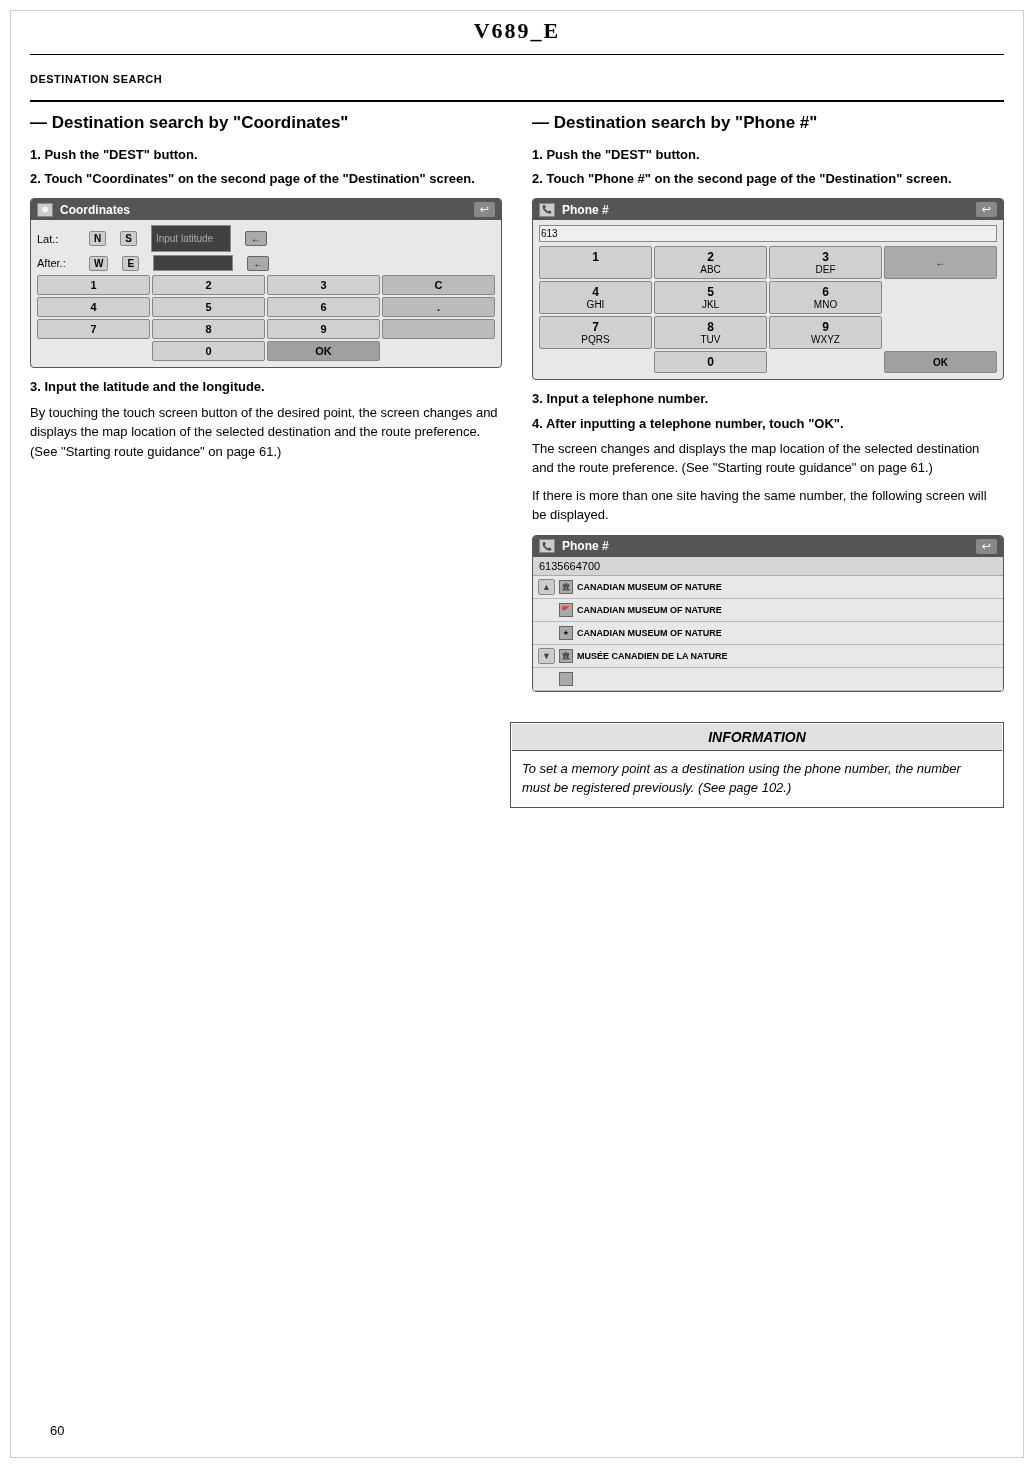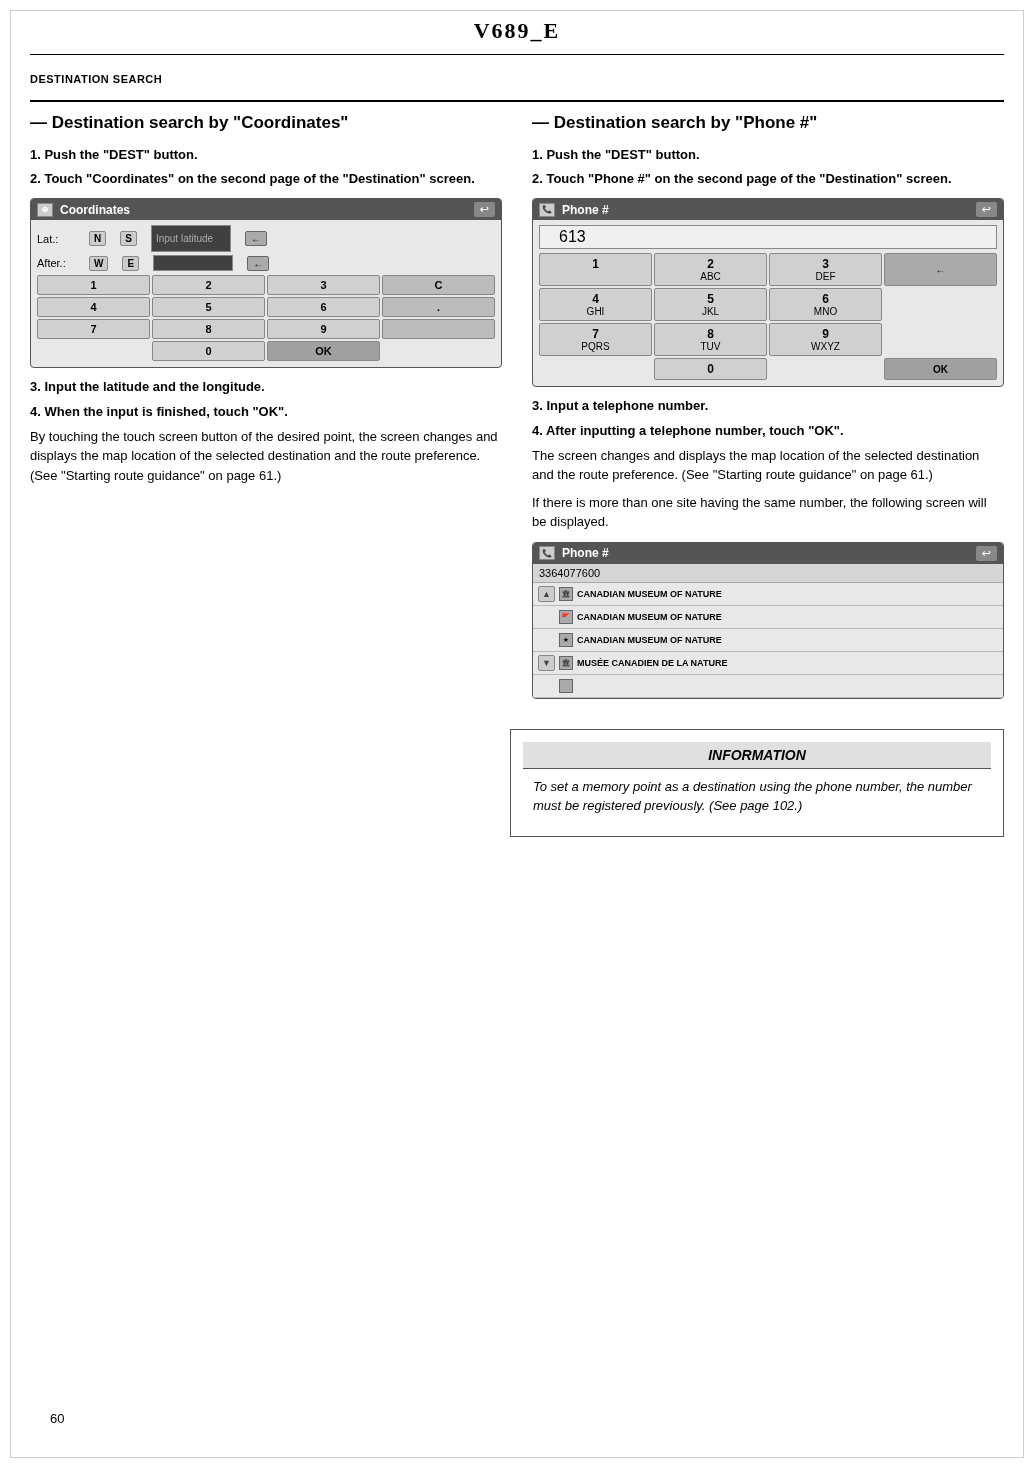--- a/index.html
+++ b/index.html
@@ -182,22 +182,22 @@
     .phone-numpad-btn .main-num {
       font-weight: bold;
       font-size: 12px;
     }
     .phone-numpad-btn .sub-letters {
       font-size: 10px;
     }
     .phone-input-display {
       background: #f0f0f0;
       border: 1px solid #888;
-      padding: 2px 19px;
-      font-size: 16px;
+      padding: 2px 1px;
+      font-size: 10px;
       margin-bottom: 4px;
     }
     
     .results-screen {
       border: 1.5px solid #555;
       border-radius: 4px;
       background: #e8e8e8;
       margin: 10px 0;
       padding: 0;
       font-size: 11px;
@@ -250,40 +250,40 @@
       flex-shrink: 0;
     }
     .results-item .item-text {
       font-size: 9px;
       font-weight: bold;
     }
     
     .info-box {
       border: 1.5px solid #555;
       margin: 20px 30px 20px 510px;
-      padding: 12px;
+      padding: 1px;
     }
     .info-box-header {
       background: #e0e0e0;
       text-align: center;
       font-weight: bold;
       font-style: italic;
       font-size: 14px;
       padding: 5px;
       border-bottom: 1px solid #555;
     }
     .info-box-body {
       padding: 8px 10px;
       font-size: 13px;
       font-style: italic;
       line-height: 1.5;
     }
     .page-num {
       position: absolute;
-      bottom: 42px;
+      bottom: 30px;
       left: 50px;
       font-size: 13px;
     }
     .screen-icon {
       width: 16px;
       height: 14px;
       background: #ccc;
       border: 1px solid #888;
       display: inline-flex;
       align-items: center;
@@ -344,21 +344,20 @@
         <button class="numpad-btn">7</button>
         <button class="numpad-btn">8</button>
         <button class="numpad-btn">9</button>
         <button class="numpad-btn" style="background:#bbb;"></button>
         <button class="numpad-btn zero">0</button>
         <button class="numpad-btn ok-btn">OK</button>
       </div>
     </div>
 
     <div class="step">3.   Input the latitude and the longitude.</div>
-    <div class="step">4.   When the input is finished, touch "OK".</div>
     <div class="body-text">By touching the touch screen button of the desired point, the screen changes and displays the map location of the selected destination and the route preference.   (See "Starting route guidance" on page 61.)</div>
   </div>
 
   <div class="col">
     <div class="section-title">— Destination search by "Phone #"</div>
     <div class="step">1.   Push the "DEST" button.</div>
     <div class="step">2.   Touch "Phone #" on the second page of the "Destination" screen.</div>
 
     <div class="phone-screen">
       <div class="screen-header">
@@ -424,21 +423,21 @@
     <div class="body-text">If there is more than one site having the same number, the following screen will be displayed.</div>
 
     <div class="results-screen">
       <div class="results-header">
         <div class="screen-header-left">
           <span class="screen-icon">📞</span>
           <span>Phone #</span>
         </div>
         <button class="back-btn">↩</button>
       </div>
-      <div class="results-phone-num">3364077600</div>
+      <div class="results-phone-num">6135664700</div>
       <div class="results-list">
         <div class="results-item">
           <span class="scroll-btn">▲</span>
           <span class="item-icon">🏛</span>
           <span class="item-text">CANADIAN MUSEUM OF NATURE</span>
         </div>
         <div class="results-item">
           <span class="scroll-btn" style="visibility:hidden;">▲</span>
           <span class="item-icon">🚩</span>
           <span class="item-text">CANADIAN MUSEUM OF NATURE</span>

